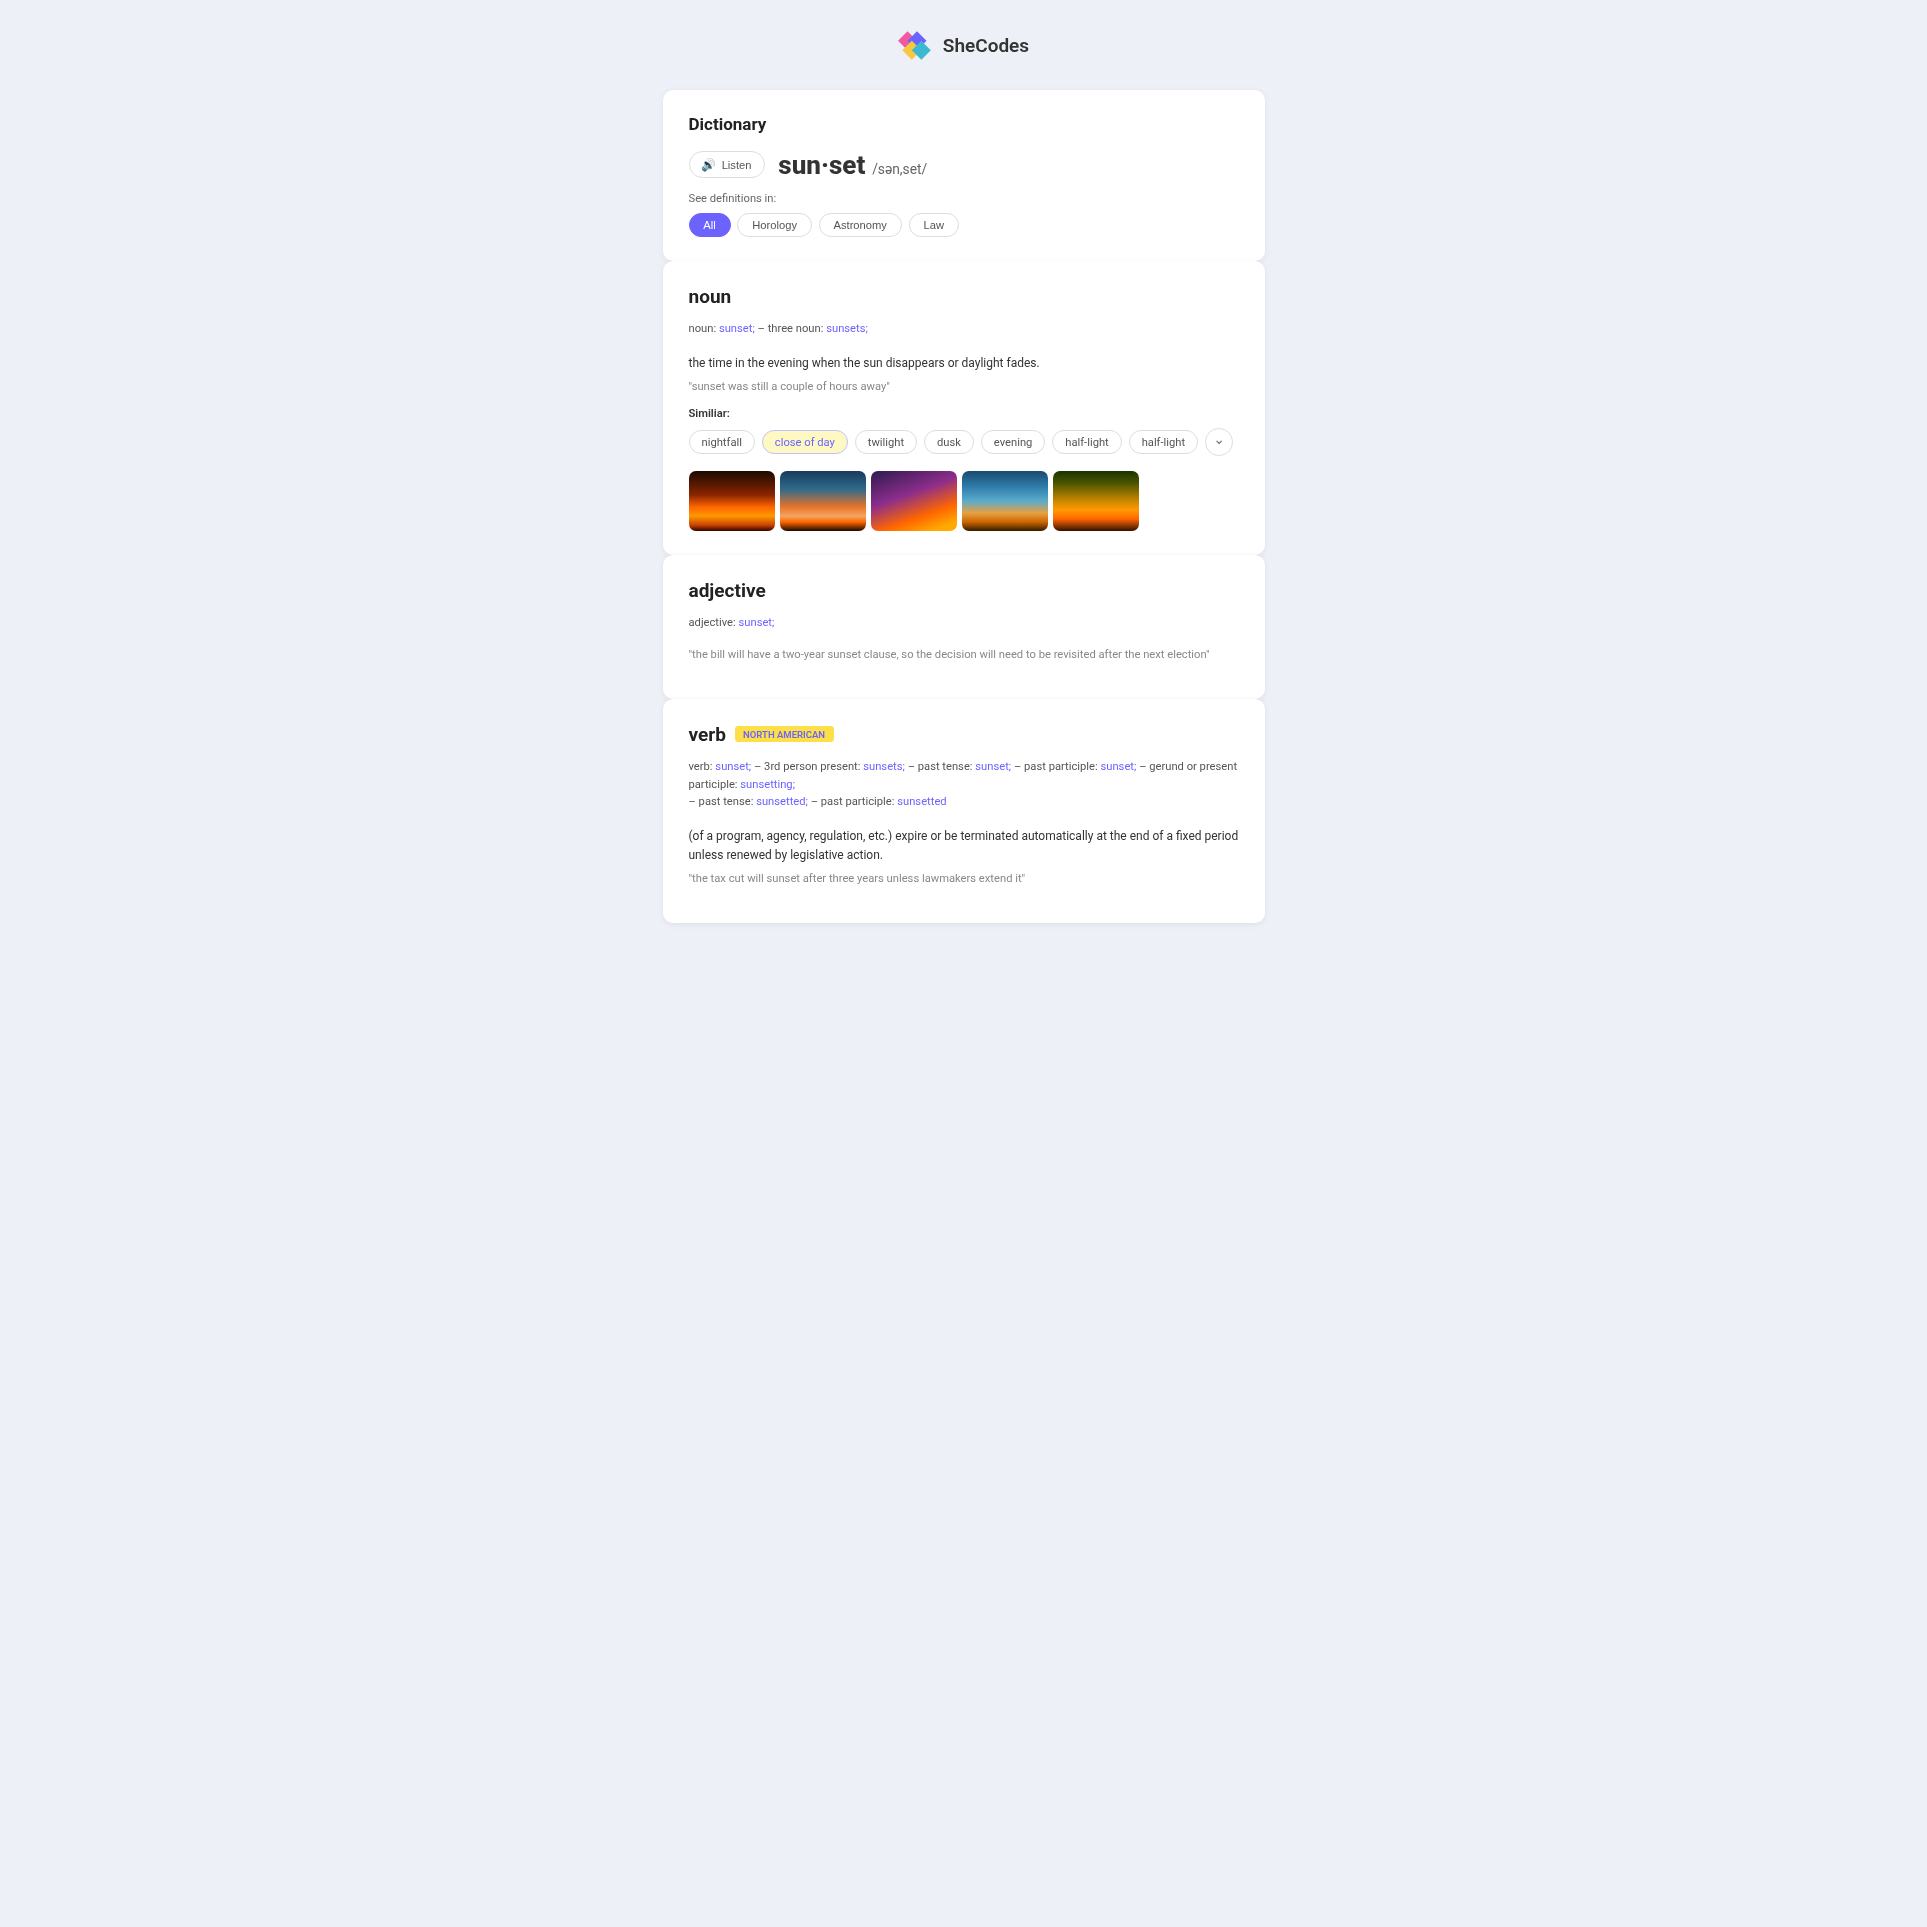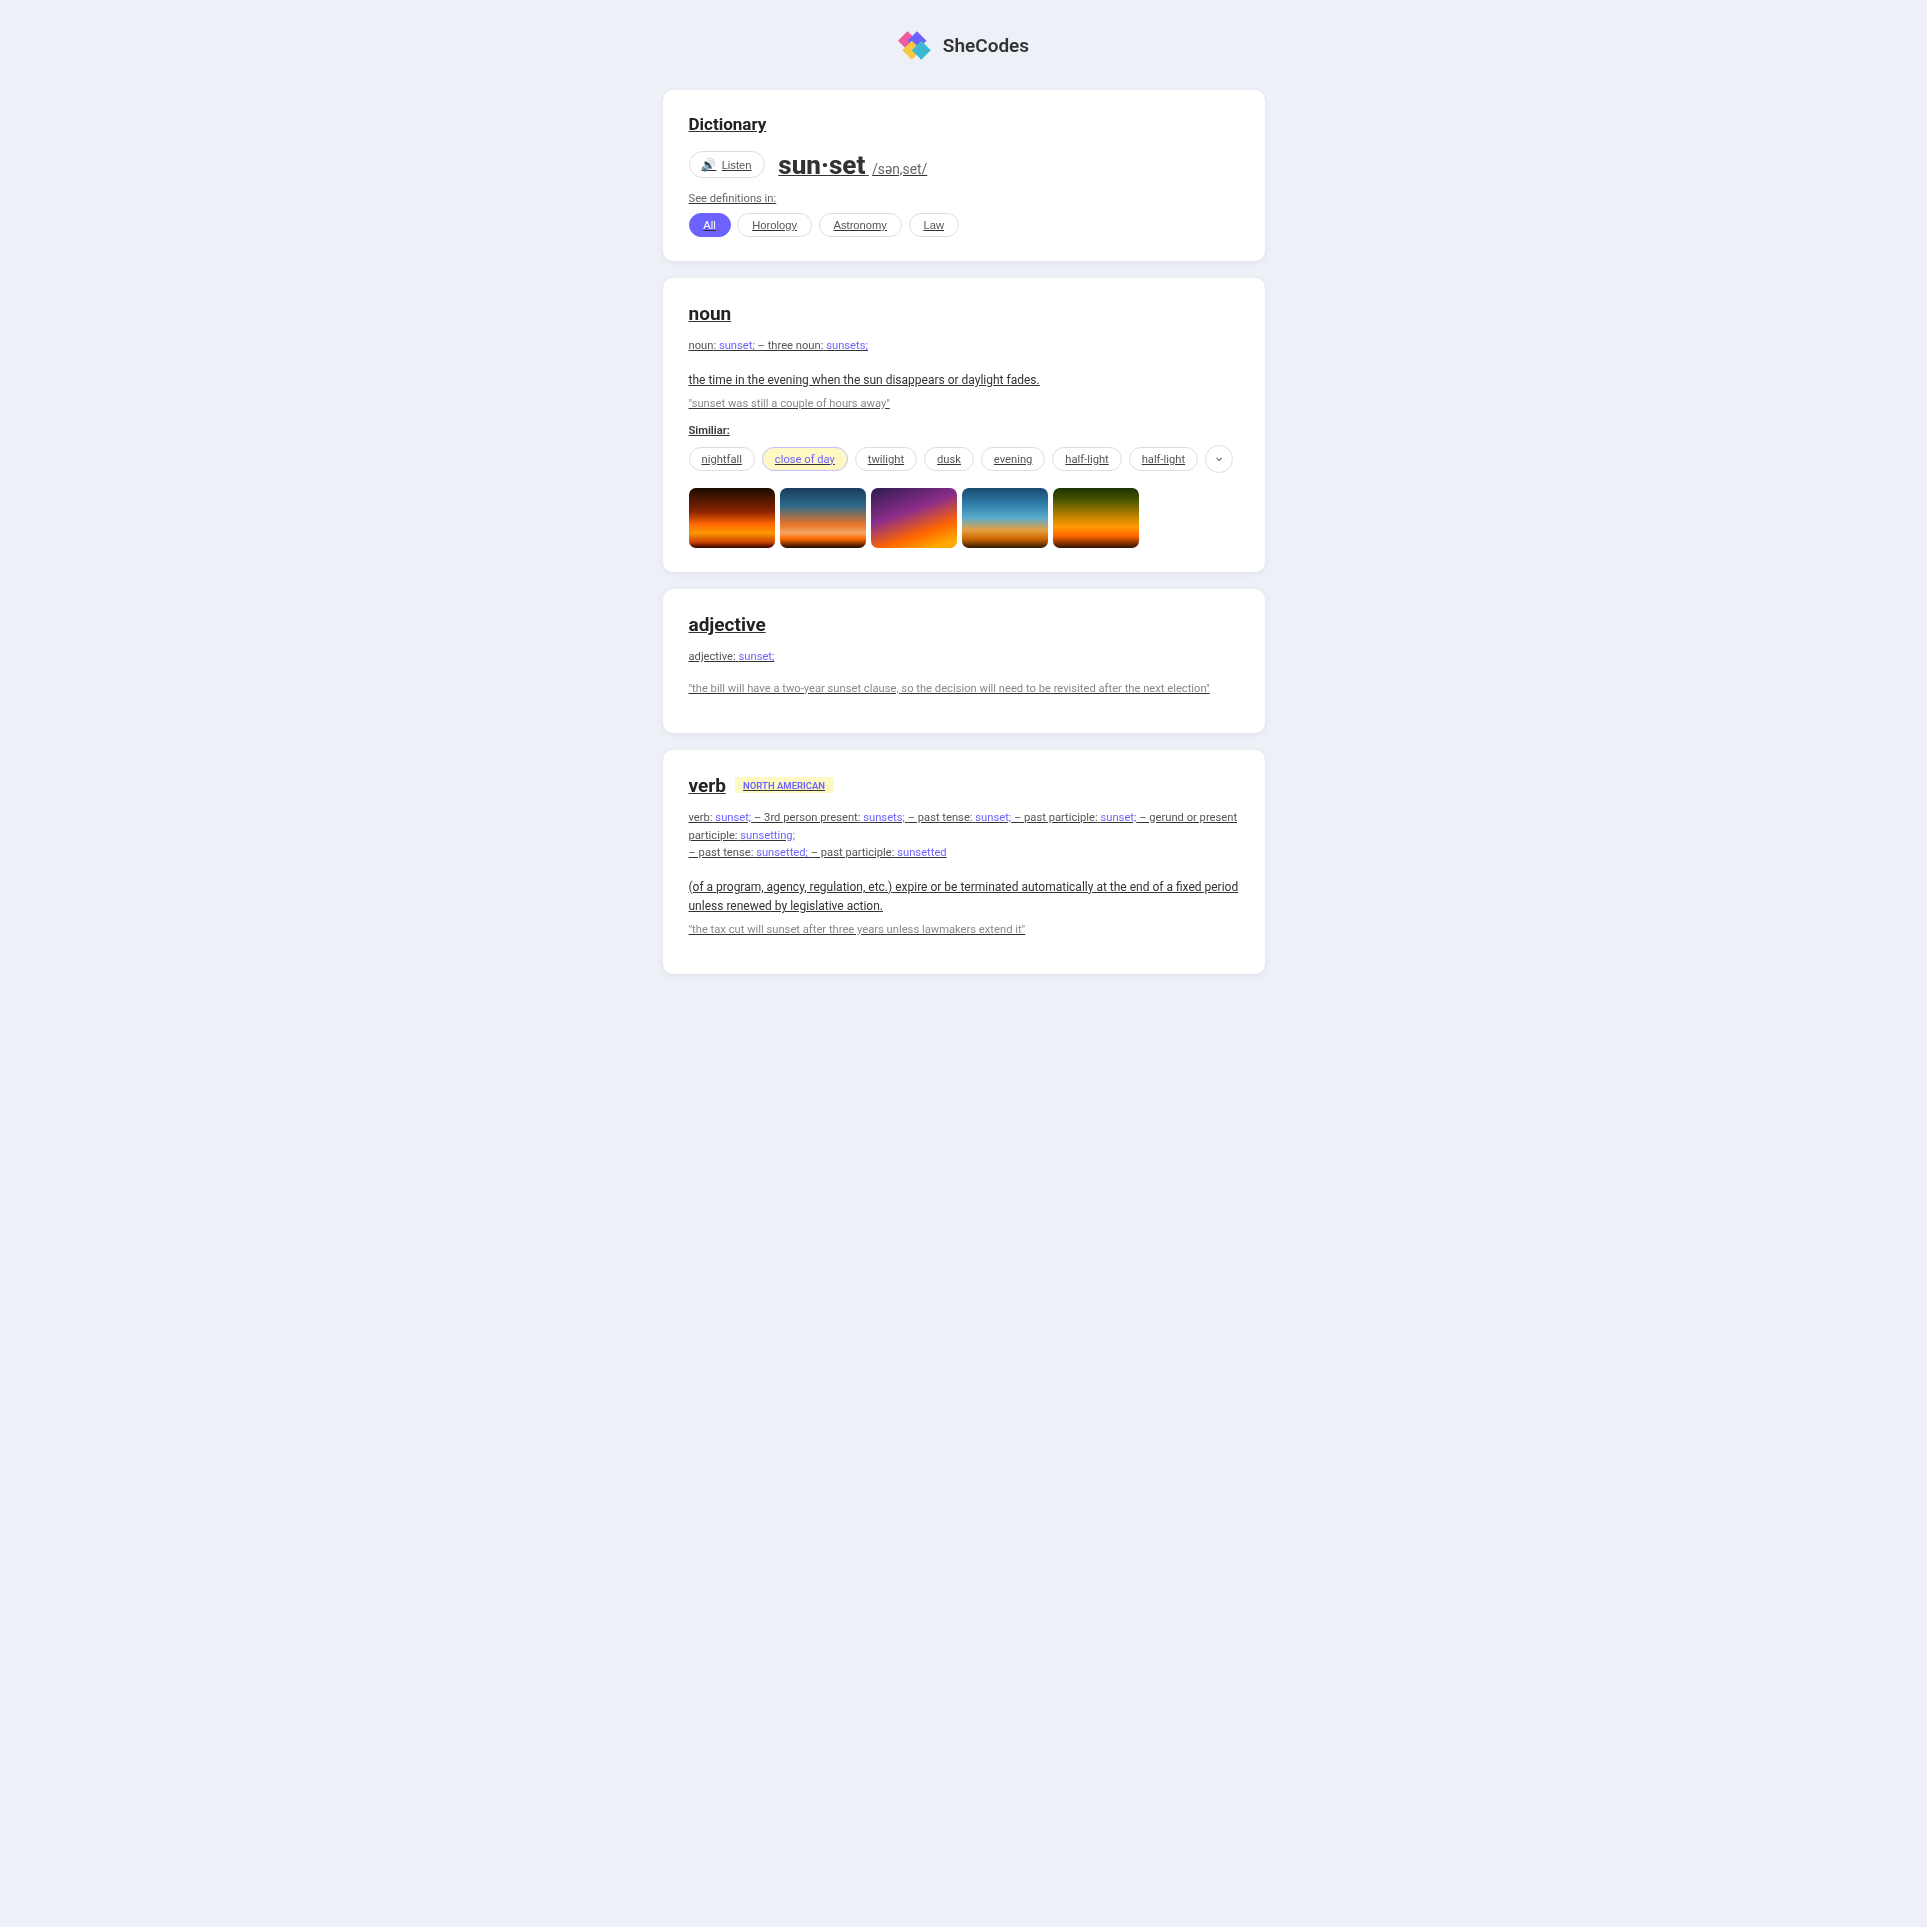--- a/index.html
+++ b/index.html
@@ -32,22 +32,20 @@
       font-size: 19px;
       font-weight: 600;
       color: #333;
     }
 
     .main-content {
       max-width: 602px;
       margin: 0 auto;
       display: flex;
       flex-direction: column;
-      gap: 17px;
-      text-decoration: underline;
     }
 
     .card {
       background: #fff;
       border-radius: 10.3px;
       padding: 24px 26px;
       box-shadow: 0 1.7px 6.9px rgba(0,0,0,0.06);
     }
 
     .card-title {
@@ -242,21 +240,21 @@
 
     .img1 { background: linear-gradient(to bottom, #1a0a00 0%, #8b2500 40%, #ff6600 60%, #ff9900 75%, #cc4400 90%, #330000 100%); }
     .img2 { background: linear-gradient(to bottom, #1a3a5c 0%, #2d6a8a 30%, #e8732a 60%, #f4a460 75%, #ff6600 85%, #1a0a00 100%); }
     .img3 { background: linear-gradient(160deg, #2d1b4e 0%, #8b2d8b 40%, #ff6600 70%, #ffaa00 90%); }
     .img4 { background: linear-gradient(to bottom, #1a4a6e 0%, #2d7aa8 25%, #5aaccc 50%, #e8a040 70%, #cc6600 85%, #331a00 100%); }
     .img5 { background: linear-gradient(to bottom, #1a3300 0%, #4a5500 20%, #cc8800 50%, #ff9900 65%, #ff6600 80%, #331100 100%); }
 
     .north-american-badge {
       display: inline-block;
       padding: 2.6px 8.6px;
-      background: #fef9c3;
+      background: #fde047;
       color: #6c63ff;
       border-radius: 3.4px;
       font-size: 9.5px;
       font-weight: 600;
       margin-left: 8.6px;
       vertical-align: middle;
     }
 
     .verb-header {
       display: flex;

